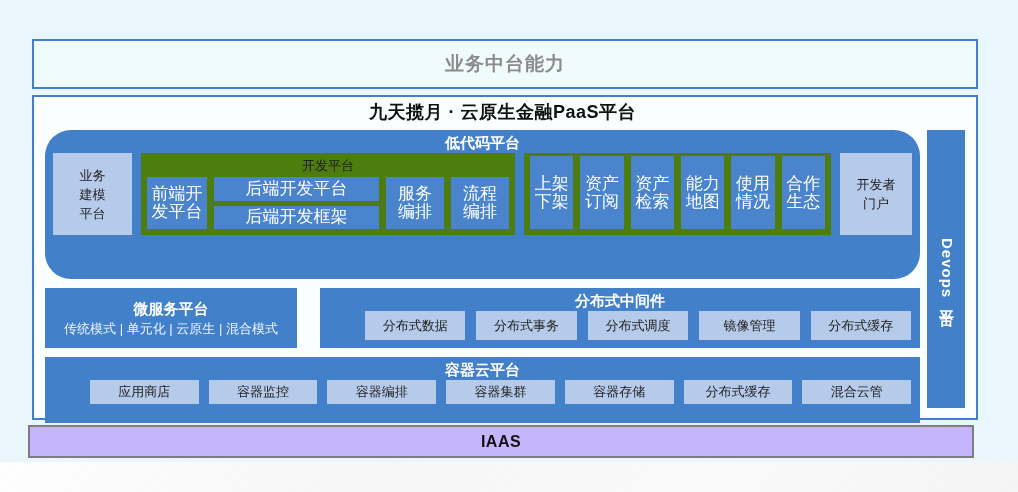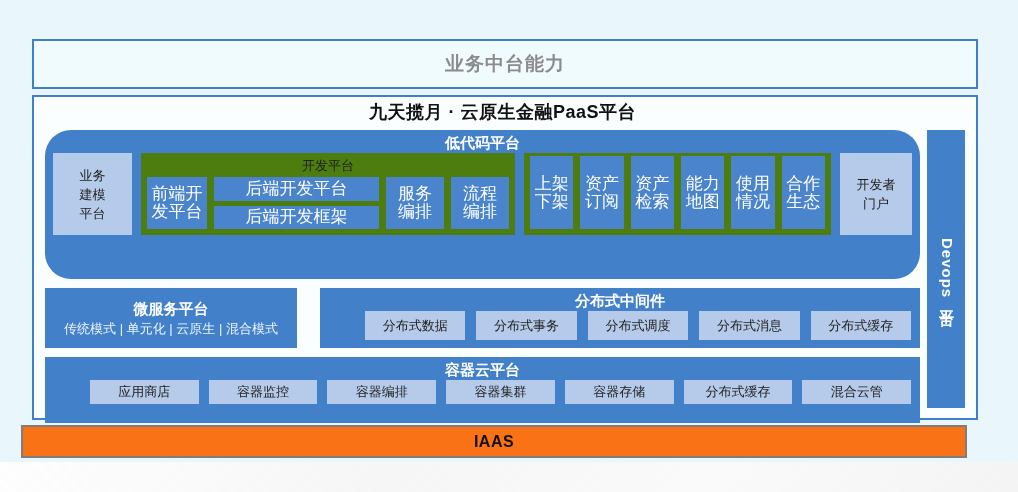--- a/index.html
+++ b/index.html
@@ -248,27 +248,27 @@
   .row-container {
     height: 66px;
     margin-top: 9px;
     padding: 0 9px 9px 9px;
   }
   .row-container .chip-row { height: 24px; gap: 10px; }
 
   
   .iaas {
     position: absolute;
-    left: 21px;
+    left: 28px;
     top: 425px;
     width: 946px;
     height: 33px;
     box-sizing: border-box;
     border: 2px solid #7d7d7d;
-    background: #f97316;
+    background: #c4b5fd;
     display: flex;
     align-items: center;
     justify-content: center;
   }
   .iaas-text {
     font-size: 16px;
     font-weight: bold;
     color: #111;
     letter-spacing: 0.5px;
   }
@@ -362,21 +362,21 @@
         <div class="band micro-band">
           <div class="micro-title">微服务平台</div>
           <div class="micro-sub">传统模式 | 单元化 | 云原生 | 混合模式</div>
         </div>
         <div class="band mid-band">
           <div class="band-title">分布式中间件</div>
           <div class="chip-row">
             <div class="chip">分布式数据</div>
             <div class="chip">分布式事务</div>
             <div class="chip">分布式调度</div>
-            <div class="chip">分布式消息</div>
+            <div class="chip">镜像管理</div>
             <div class="chip">分布式缓存</div>
           </div>
         </div>
       </div>
 
       <div class="band row-container">
         <div class="band-title">容器云平台</div>
         <div class="chip-row">
           <div class="chip">应用商店</div>
           <div class="chip">容器监控</div>

